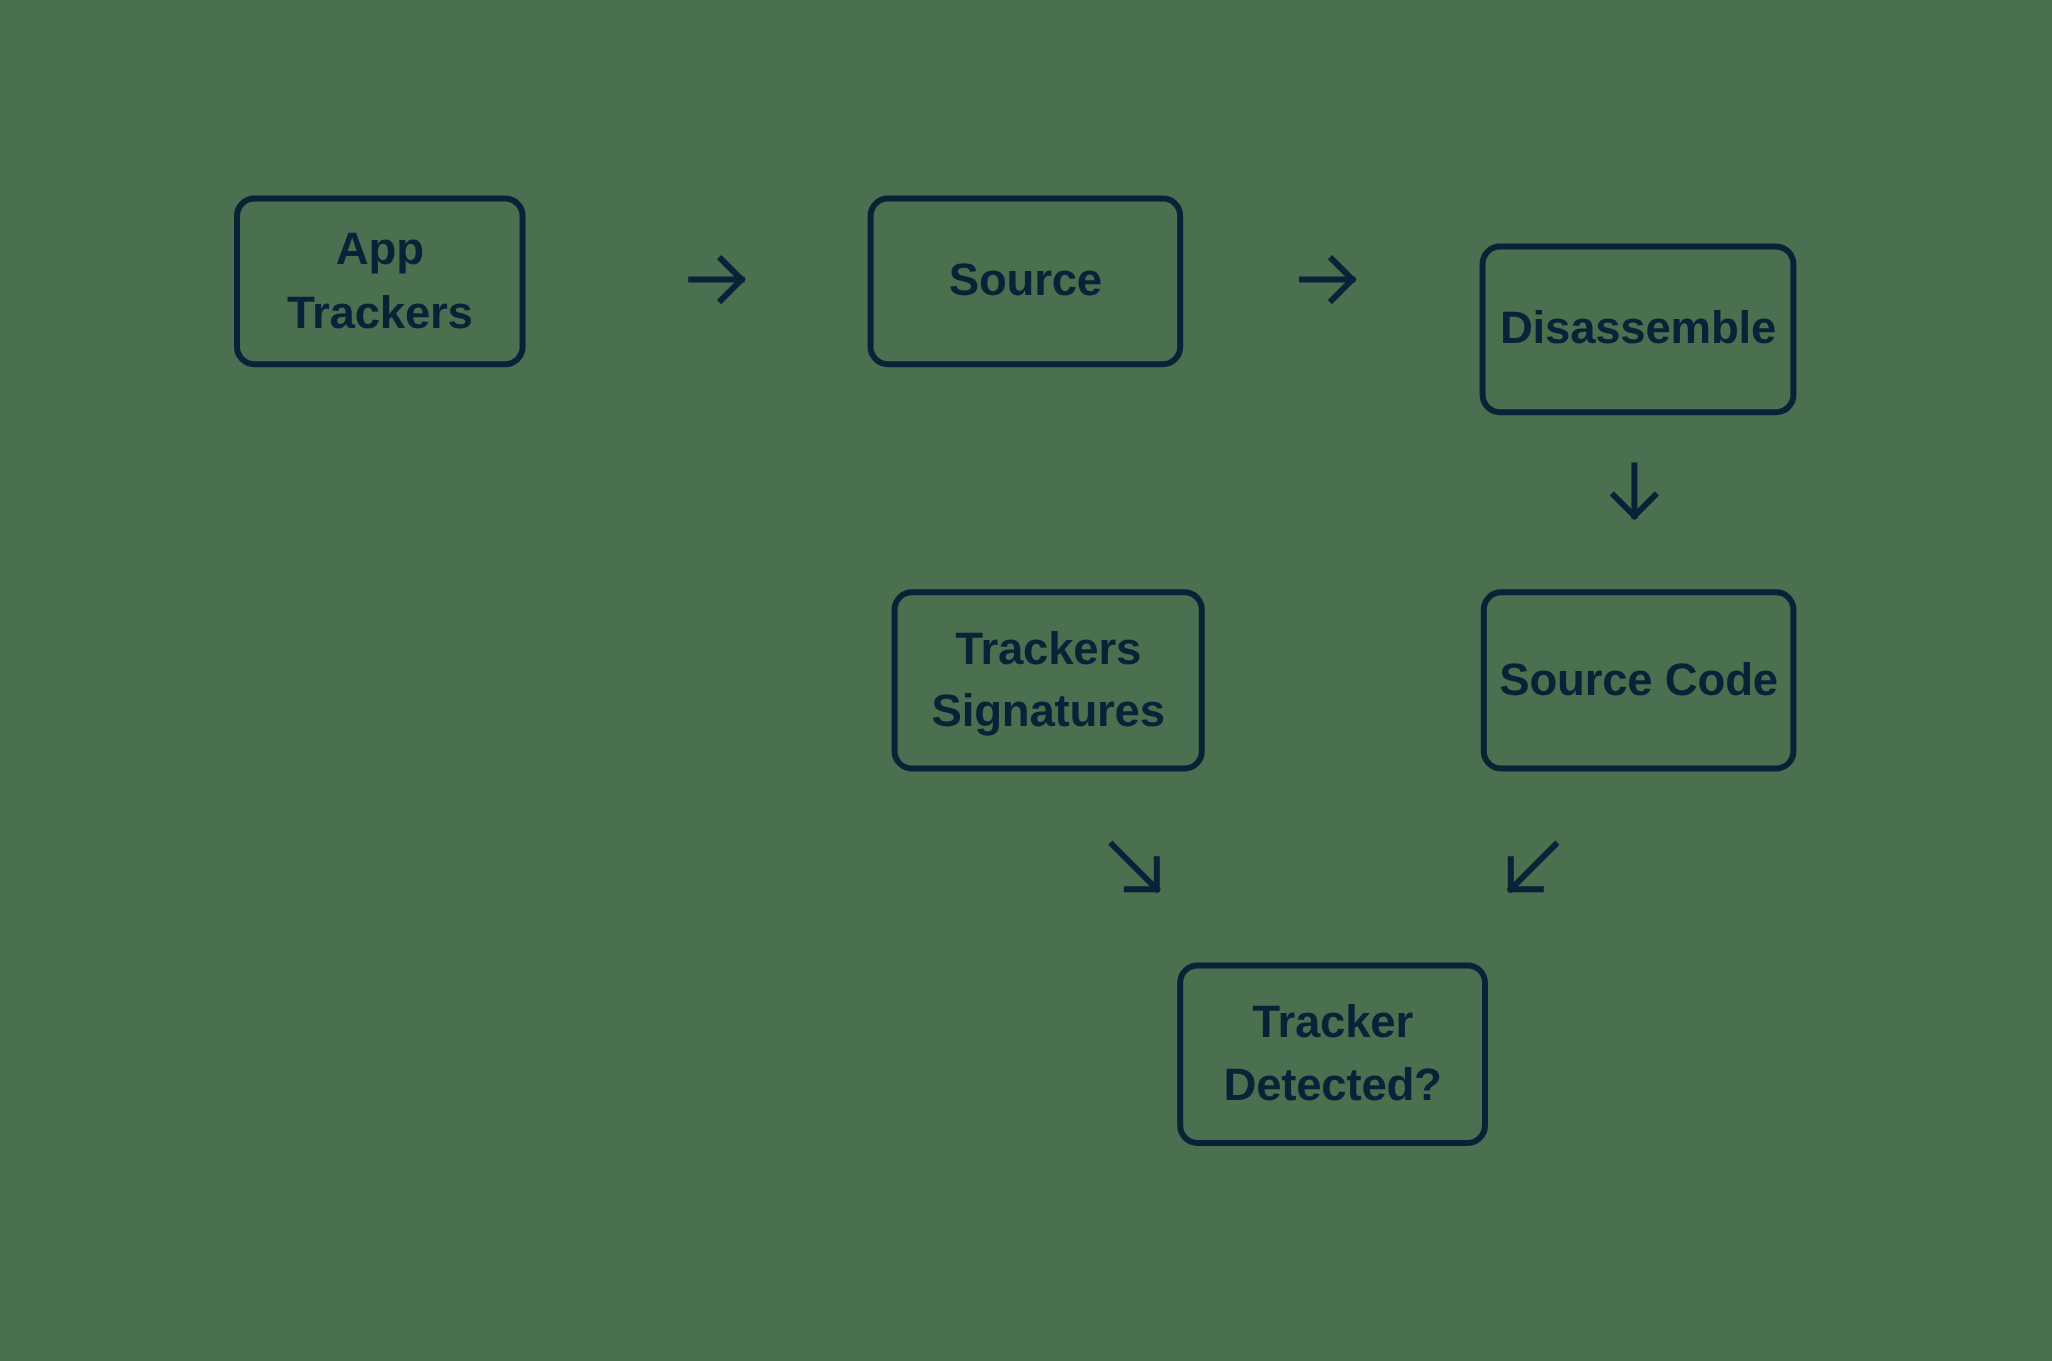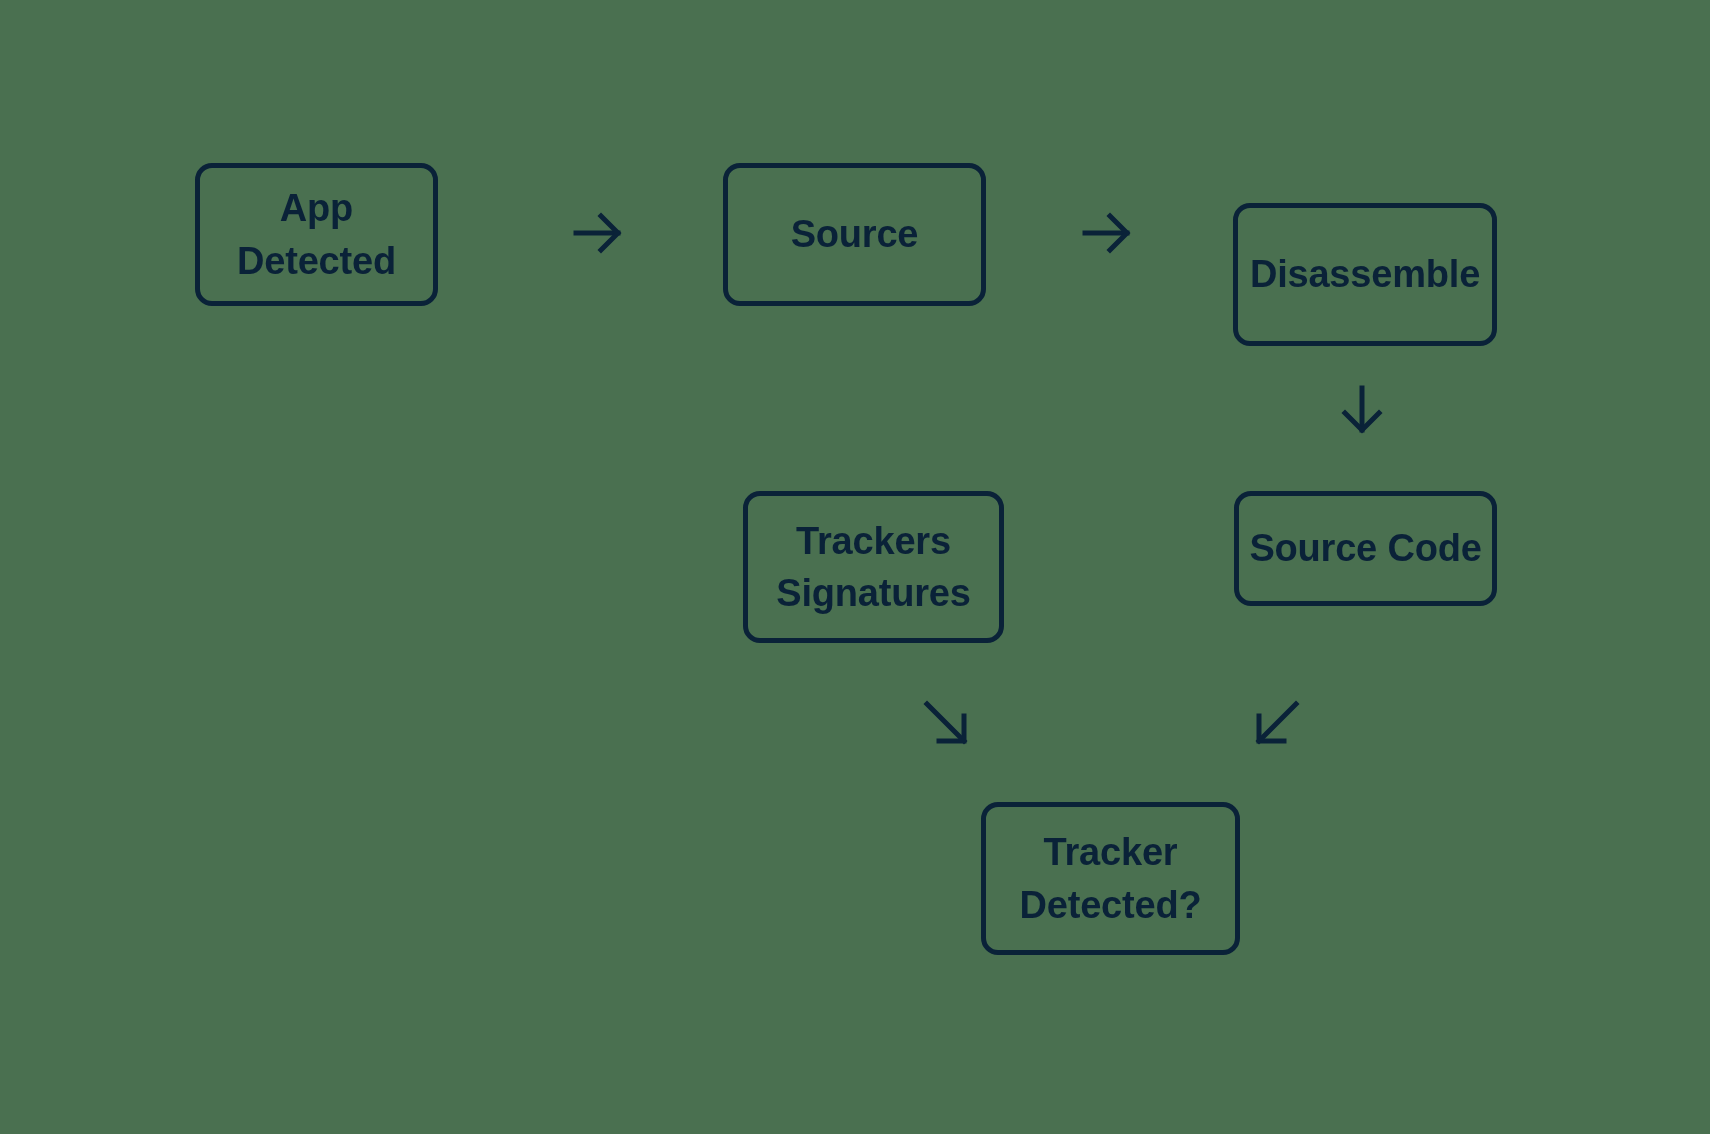--- a/index.html
+++ b/index.html
@@ -41,21 +41,21 @@
     letter-spacing: -0.2px;
     white-space: pre-line;
     padding: 0 10px;
   }
 
   
   #node-app-installer   { left: 195px;  top: 163px; width: 243px; height: 143px; }
   #node-unpack          { left: 723px;  top: 163px; width: 263px; height: 143px; }
   #node-disassemble     { left: 1233px; top: 163px; width: 264px; height: 143px; margin-top: 40px; }
   #node-trackers-signatures { left: 743px;  top: 491px; width: 261px; height: 152px; }
-  #node-source-code     { left: 1234px; top: 491px; width: 263px; height: 115px; }
+  #node-source-code     { left: 1234px; top: 491px; width: 263px; height: 152px; }
   #node-tracker-detected{ left: 981px;  top: 802px; width: 259px; height: 153px; text-align: center; }
 
   
   .arrow {
     position: absolute;
     display: block;
   }
   #arrow-installer-to-unpack { left: 570px;  top: 205px; width: 56px; height: 56px; }
   #arrow-unpack-to-disassemble { left: 1079px; top: 205px; width: 56px; height: 56px; }
   #arrow-disassemble-to-source { left: 1334px; top: 382px; width: 56px; height: 56px; }
@@ -70,21 +70,21 @@
     stroke-linejoin: miter;
     fill: none;
   }
 </style>
 </head>
 <body>
 
 <div id="diagram-canvas">
 
   <div class="node" id="node-app-installer">
-    <span class="node-label">App Detected</span>
+    <span class="node-label">App Trackers</span>
   </div>
 
   <div class="arrow" id="arrow-installer-to-unpack">
     <svg width="56" height="56" viewBox="0 0 56 56" aria-hidden="true">
       <line x1="6" y1="28" x2="48" y2="28"></line>
       <polyline points="31,11 48,28 31,45"></polyline>
     </svg>
   </div>
 
   <div class="node" id="node-unpack">

